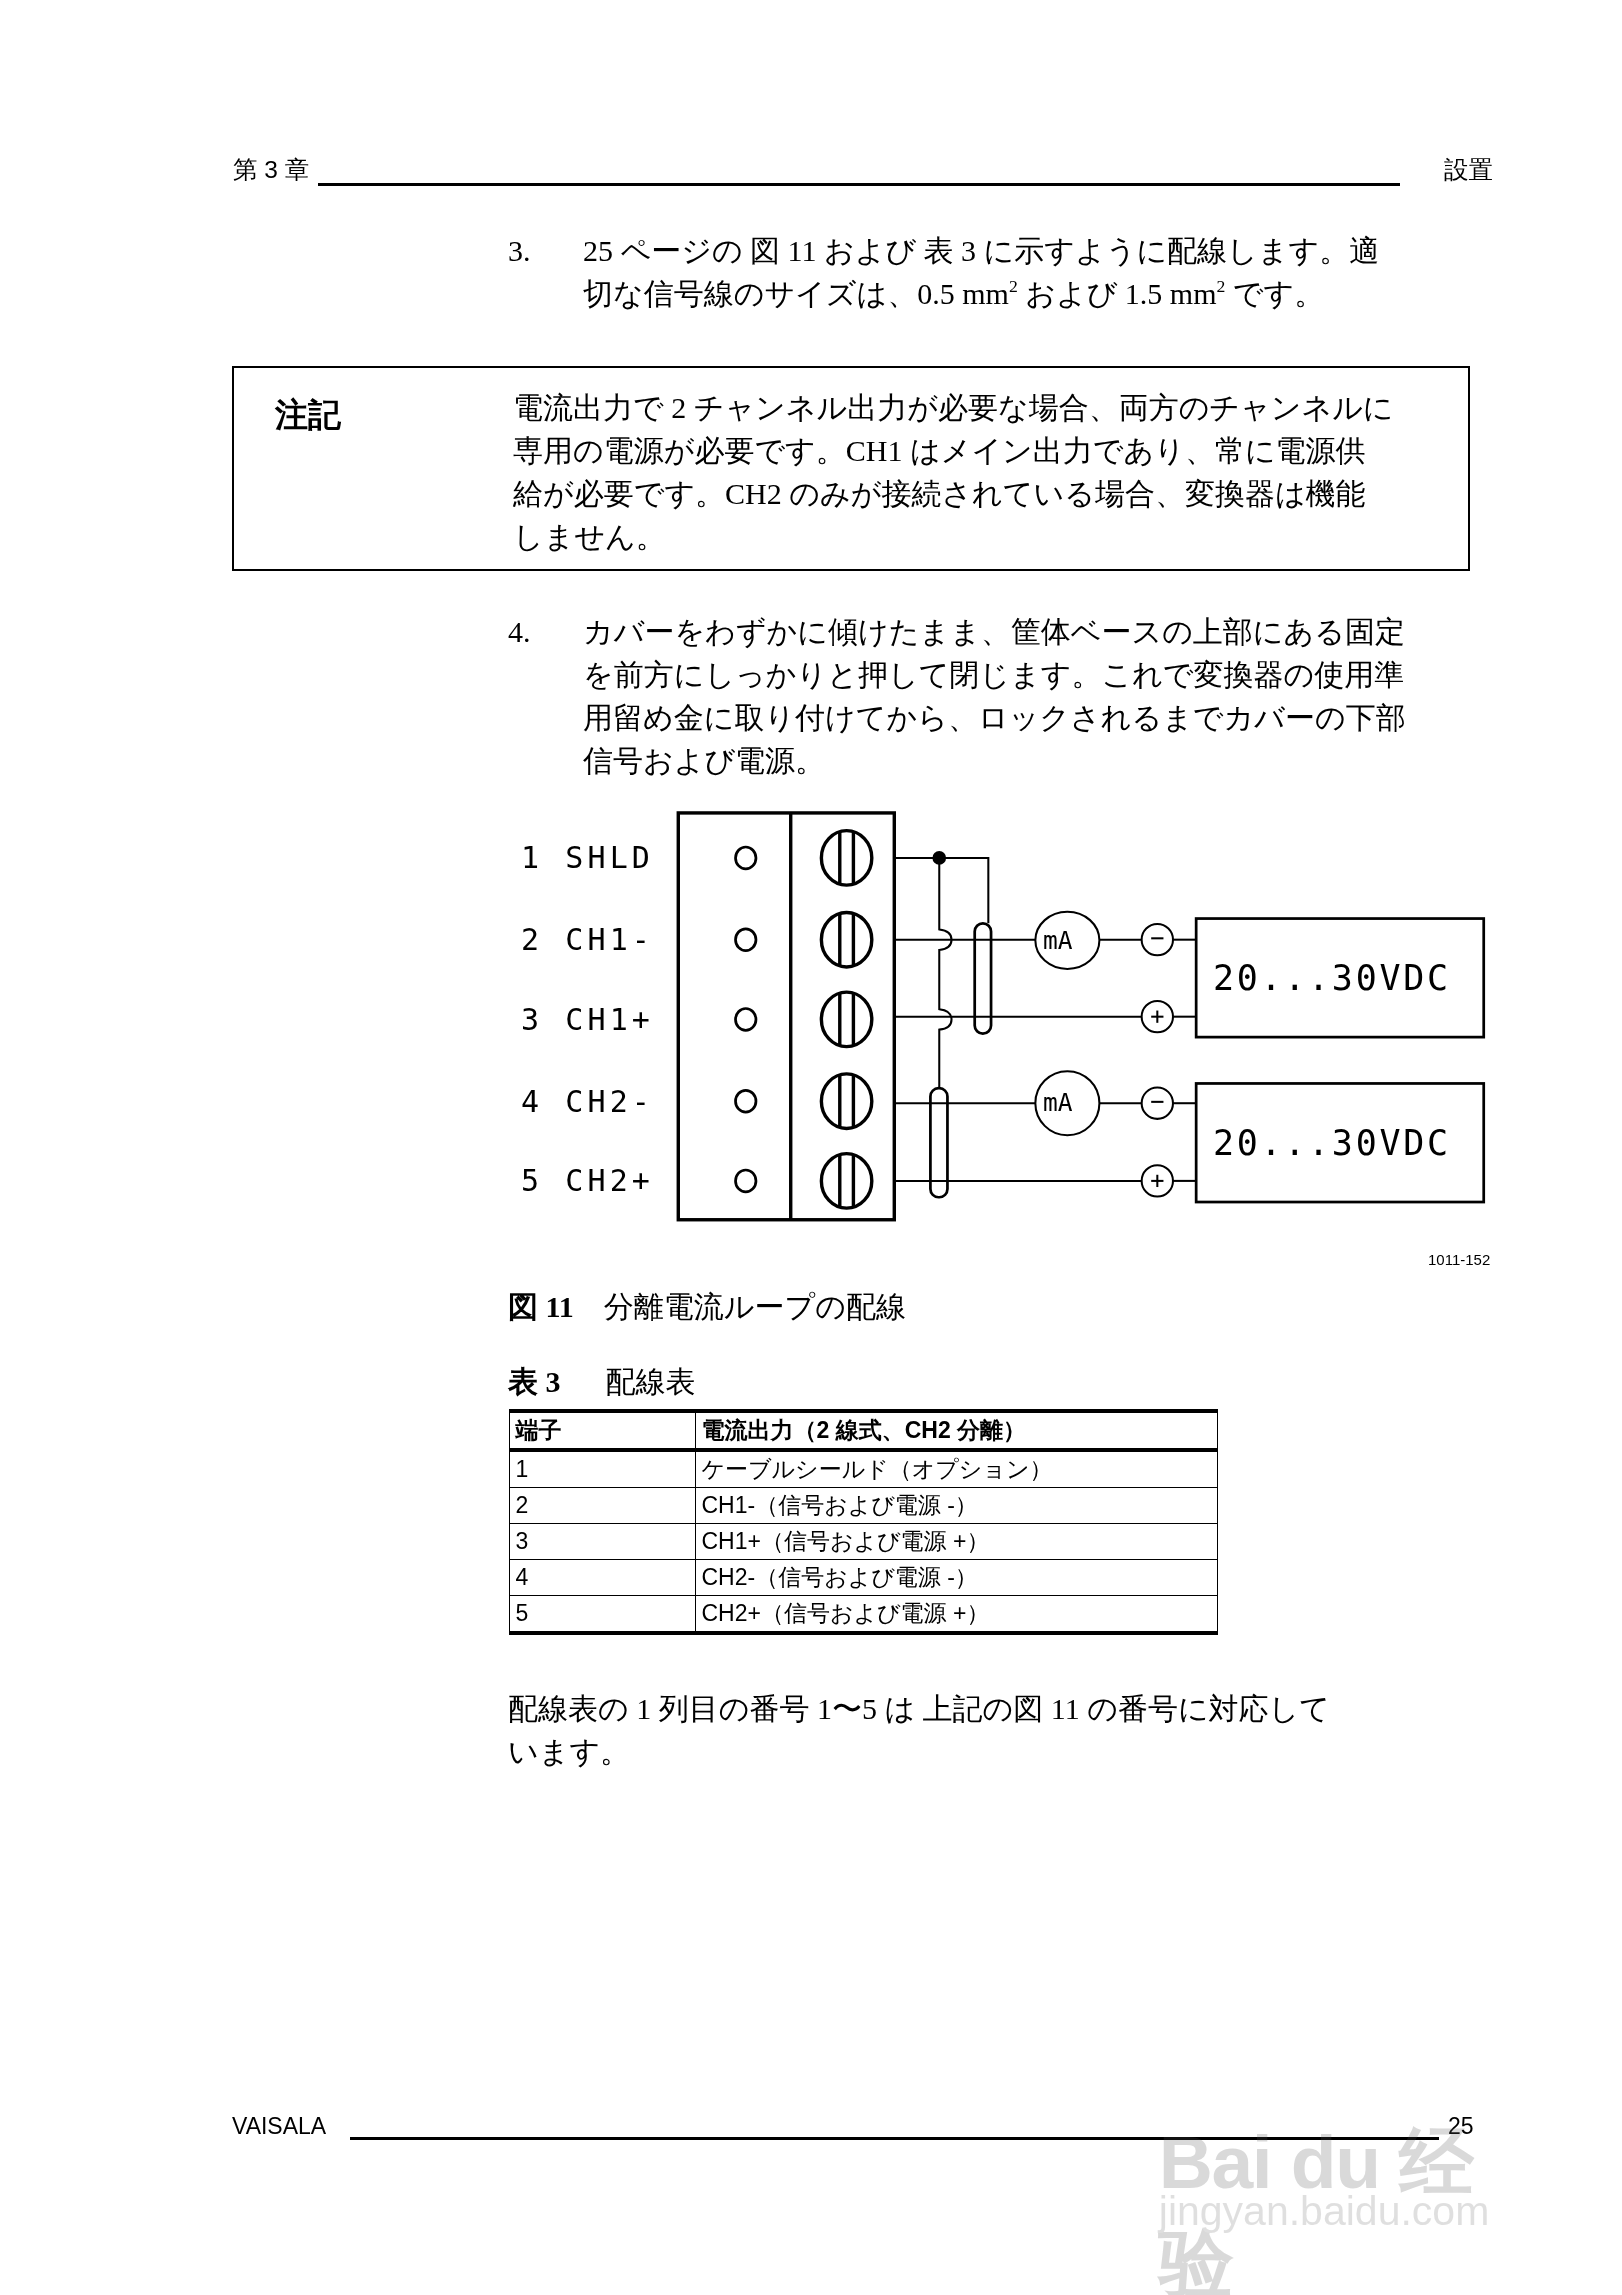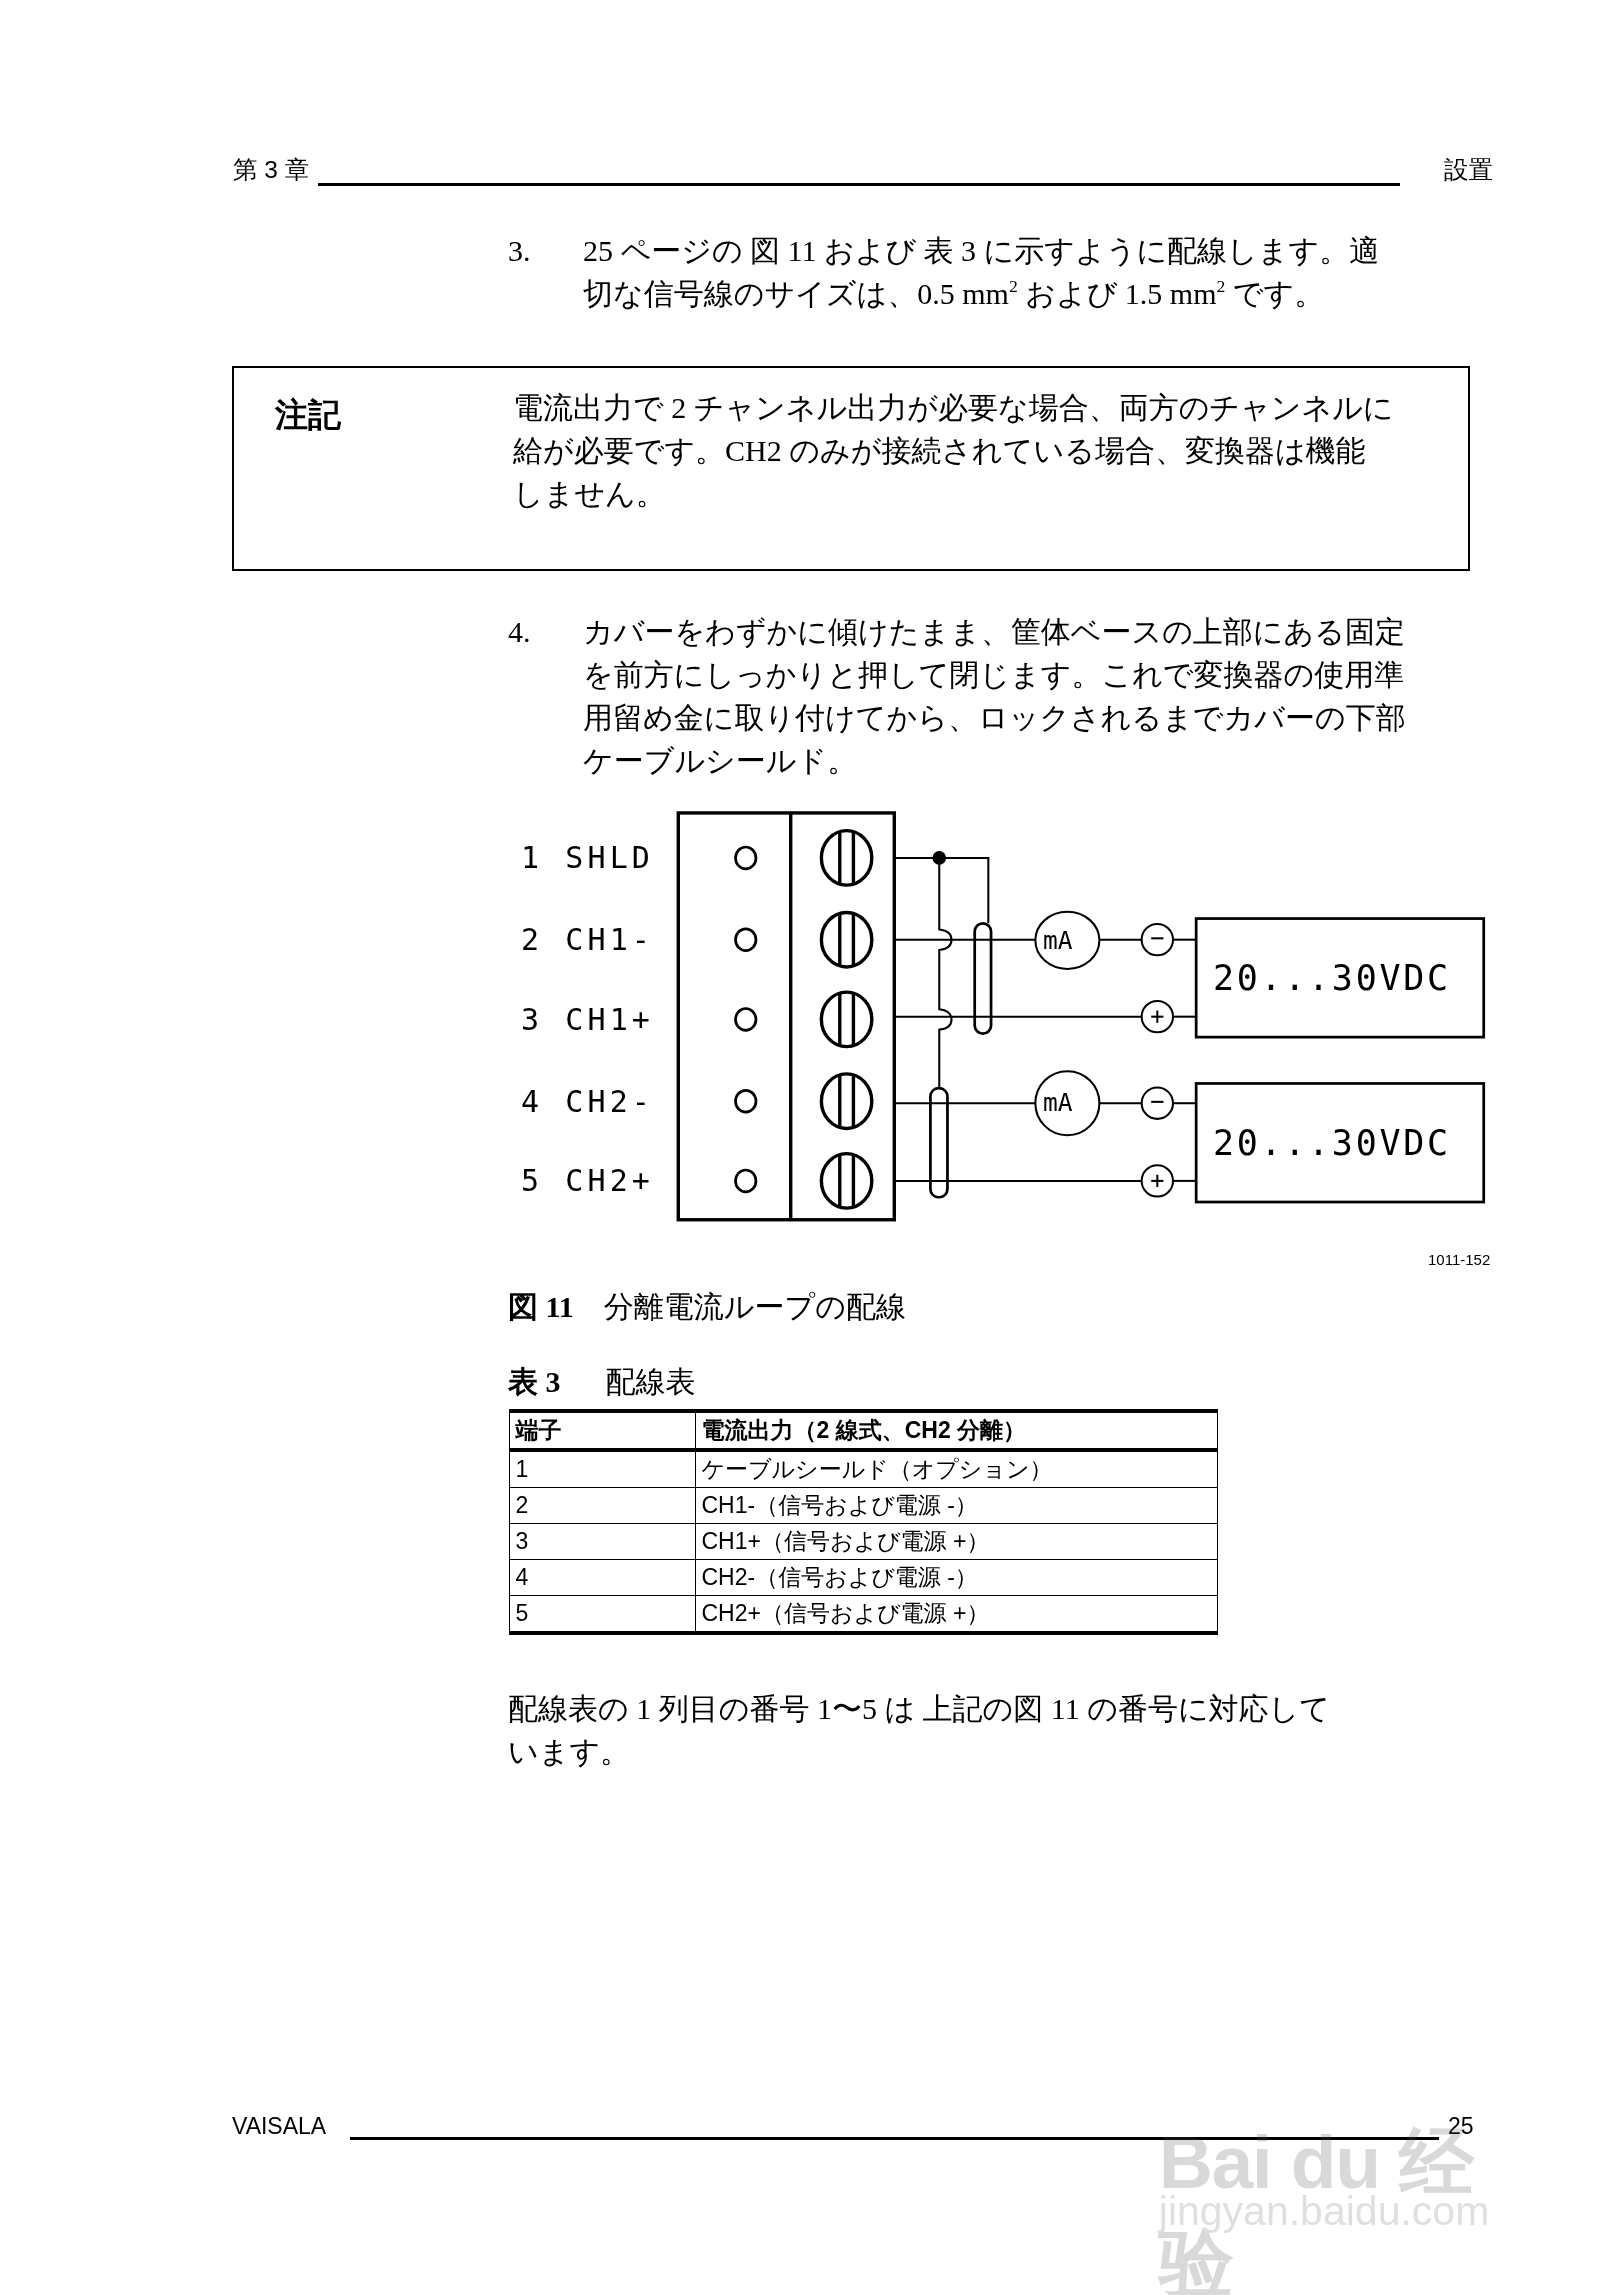--- a/index.html
+++ b/index.html
@@ -63,32 +63,33 @@
   <div class="step-text">
     <div>25 ページの 図 11 および 表 3 に示すように配線します。適</div>
     <div><span>切な信号線のサイズは、0.5 mm</span><sup>2</sup><span> および 1.5 mm</span><sup>2</sup><span> です。</span></div>
   </div>
 </div>
 
 <div class="abs note-box">
   <div class="abs sans note-label">注記</div>
   <div class="abs serif note-text">
     <div>電流出力で 2 チャンネル出力が必要な場合、両方のチャンネルに</div>
+    <div>専用の電源が必要です。CH1 はメイン出力であり、常に電源供</div>
     <div>給が必要です。CH2 のみが接続されている場合、変換器は機能</div>
     <div>しません。</div>
   </div>
 </div>
 
 <div class="abs serif step" style="top:610px; width:954px; height:177px;">
   <span class="step-num">4.</span>
   <div class="step-text">
     <div>カバーをわずかに傾けたまま、筐体ベースの上部にある固定</div>
     <div>を前方にしっかりと押して閉じます。これで変換器の使用準</div>
     <div>用留め金に取り付けてから、ロックされるまでカバーの下部</div>
-    <div>ケーブルシールド。</div>
+    <div>信号および電源。</div>
   </div>
 </div>
 
 <svg class="abs figure" viewBox="0 0 2381 1830" width="1623" height="1247" xmlns="http://www.w3.org/2000/svg">
   <g fill="none" stroke="#000">
 
     <rect x="995" y="1193" width="317" height="597" stroke-width="5"></rect>
     <line x1="1160" y1="1193" x2="1160" y2="1790" stroke-width="5"></line>
 
     <g stroke-width="4">

